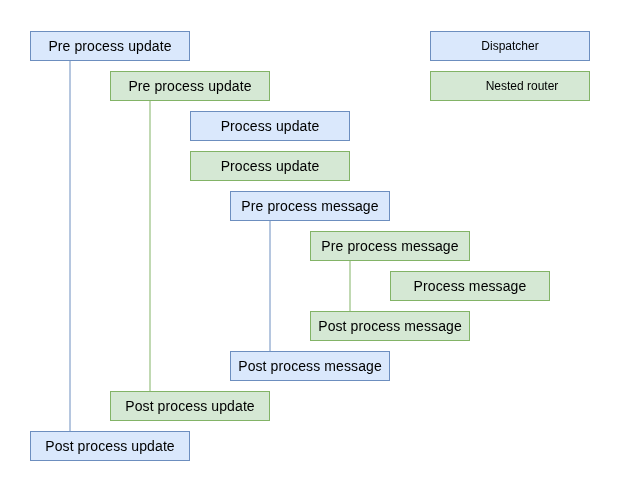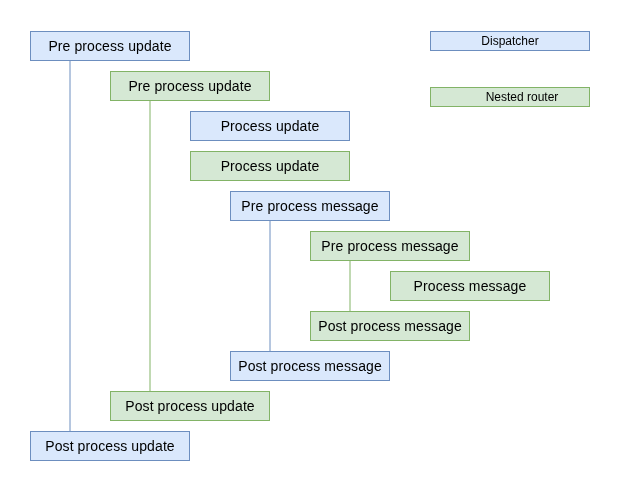--- a/index.html
+++ b/index.html
@@ -49,21 +49,21 @@
     border-color: #6c8ebf;
   }
   .node.nested-router {
     background: #d5e8d4;
     border-color: #82b366;
   }
   .legend-node {
     position: absolute;
     box-sizing: border-box;
     width: 160px;
-    height: 20px;
+    height: 30px;
     border-width: 1px;
     border-style: solid;
     display: flex;
     align-items: center;
     justify-content: center;
     font-size: 12px;
     line-height: 14px;
     color: #000000;
     text-align: center;
     white-space: nowrap;
@@ -98,16 +98,16 @@
       <div class="node nested-router" style="left: 310px; top: 231px;">Pre process message</div>
       <div class="node nested-router" style="left: 390px; top: 271px; text-align: right;">Process message</div>
       <div class="node nested-router" style="left: 310px; top: 311px;">Post process message</div>
       <div class="node dispatcher" style="left: 230px; top: 351px;">Post process message</div>
       <div class="node nested-router" style="left: 110px; top: 391px;">Post process update</div>
       <div class="node dispatcher" style="left: 30px; top: 431px;">Post process update</div>
     </div>
 
   <div id="legend-layer">
       <div class="legend-node dispatcher" style="left: 430px; top: 31px;">Dispatcher</div>
-      <div class="legend-node nested-router" style="left: 430px; top: 87px; padding-left: 24px;">Nested router</div>
+      <div class="legend-node nested-router" style="left: 430px; top: 71px; padding-left: 24px;">Nested router</div>
     </div>
 
 </div>
 
 </body></html>

